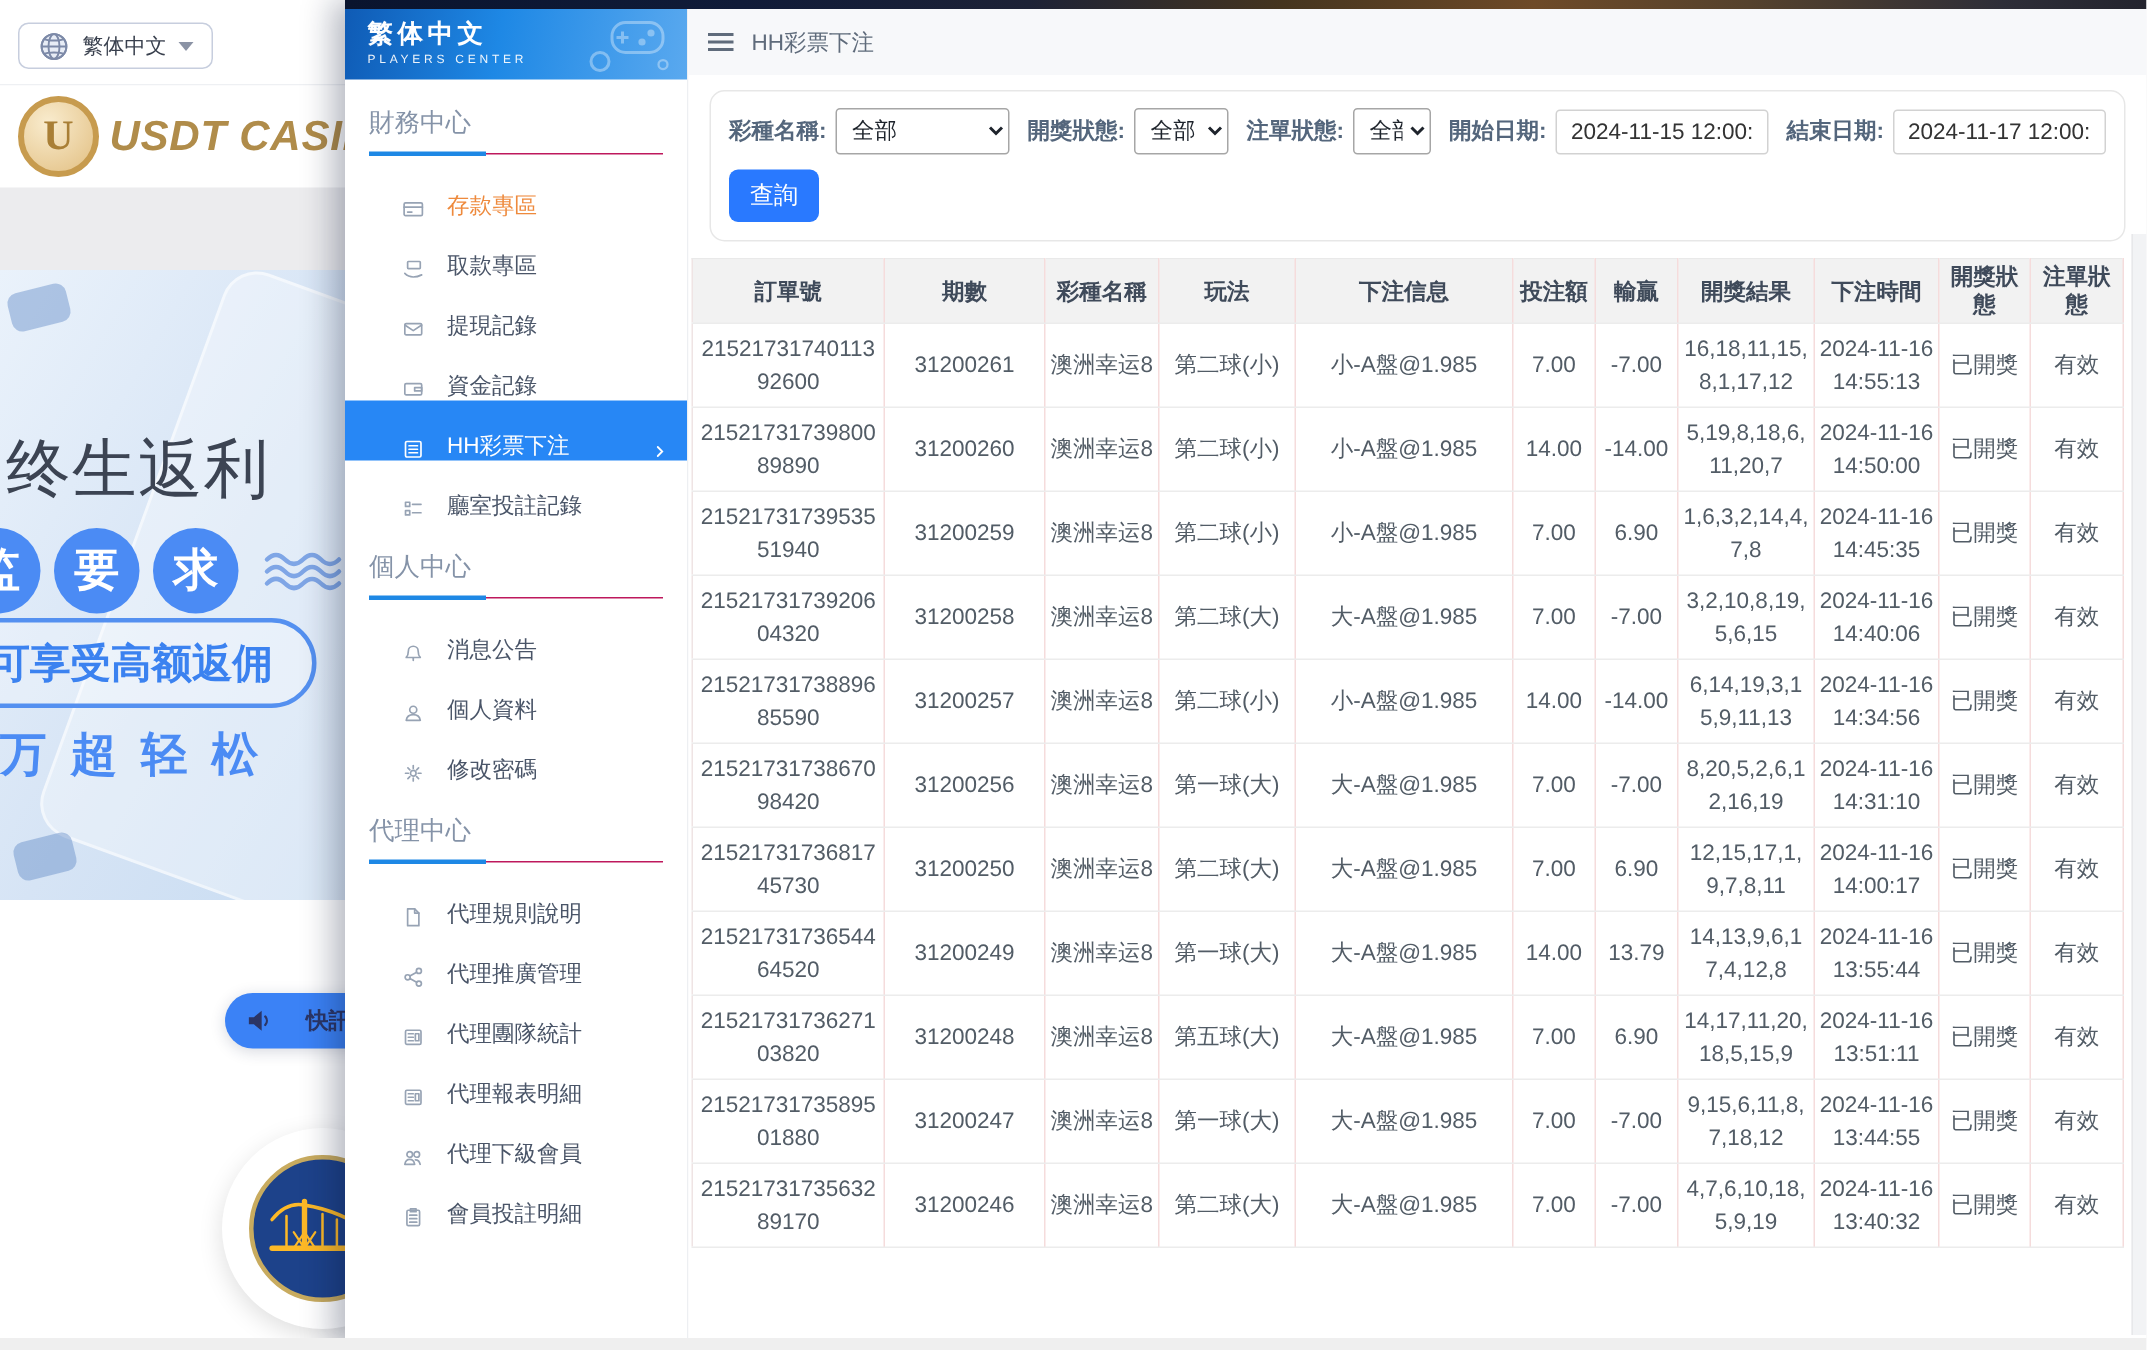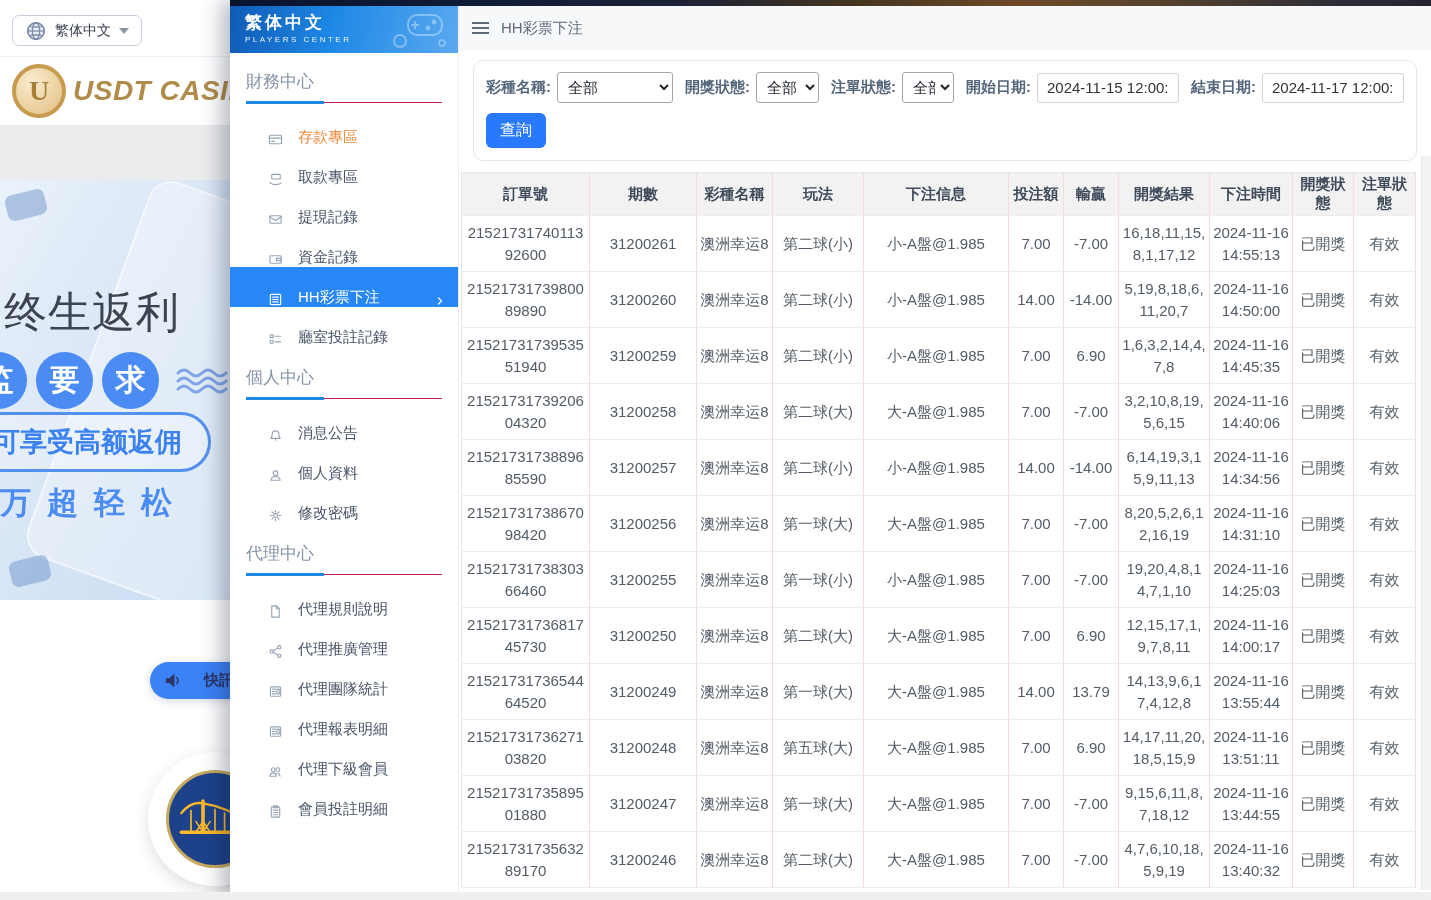--- a/index.html
+++ b/index.html
@@ -448,33 +448,20 @@
               <td>第一球(大)</td>
               <td>大-A盤@1.985</td>
               <td>7.00</td>
               <td>-7.00</td>
               <td class="brk">8,20,5,2,6,12,16,19</td>
               <td>2024-11-16 14:31:10</td>
               <td>已開獎</td>
               <td>有效</td>
             </tr>
             <tr>
-              <td class="brk">2152173173830366460</td>
-              <td>31200255</td>
-              <td>澳洲幸运8</td>
-              <td>第一球(小)</td>
-              <td>小-A盤@1.985</td>
-              <td>7.00</td>
-              <td>-7.00</td>
-              <td class="brk">19,20,4,8,14,7,1,10</td>
-              <td>2024-11-16 14:25:03</td>
-              <td>已開獎</td>
-              <td>有效</td>
-            </tr>
-            <tr>
               <td class="brk">2152173173681745730</td>
               <td>31200250</td>
               <td>澳洲幸运8</td>
               <td>第二球(大)</td>
               <td>大-A盤@1.985</td>
               <td>7.00</td>
               <td>6.90</td>
               <td class="brk">12,15,17,1,9,7,8,11</td>
               <td>2024-11-16 14:00:17</td>
               <td>已開獎</td>

